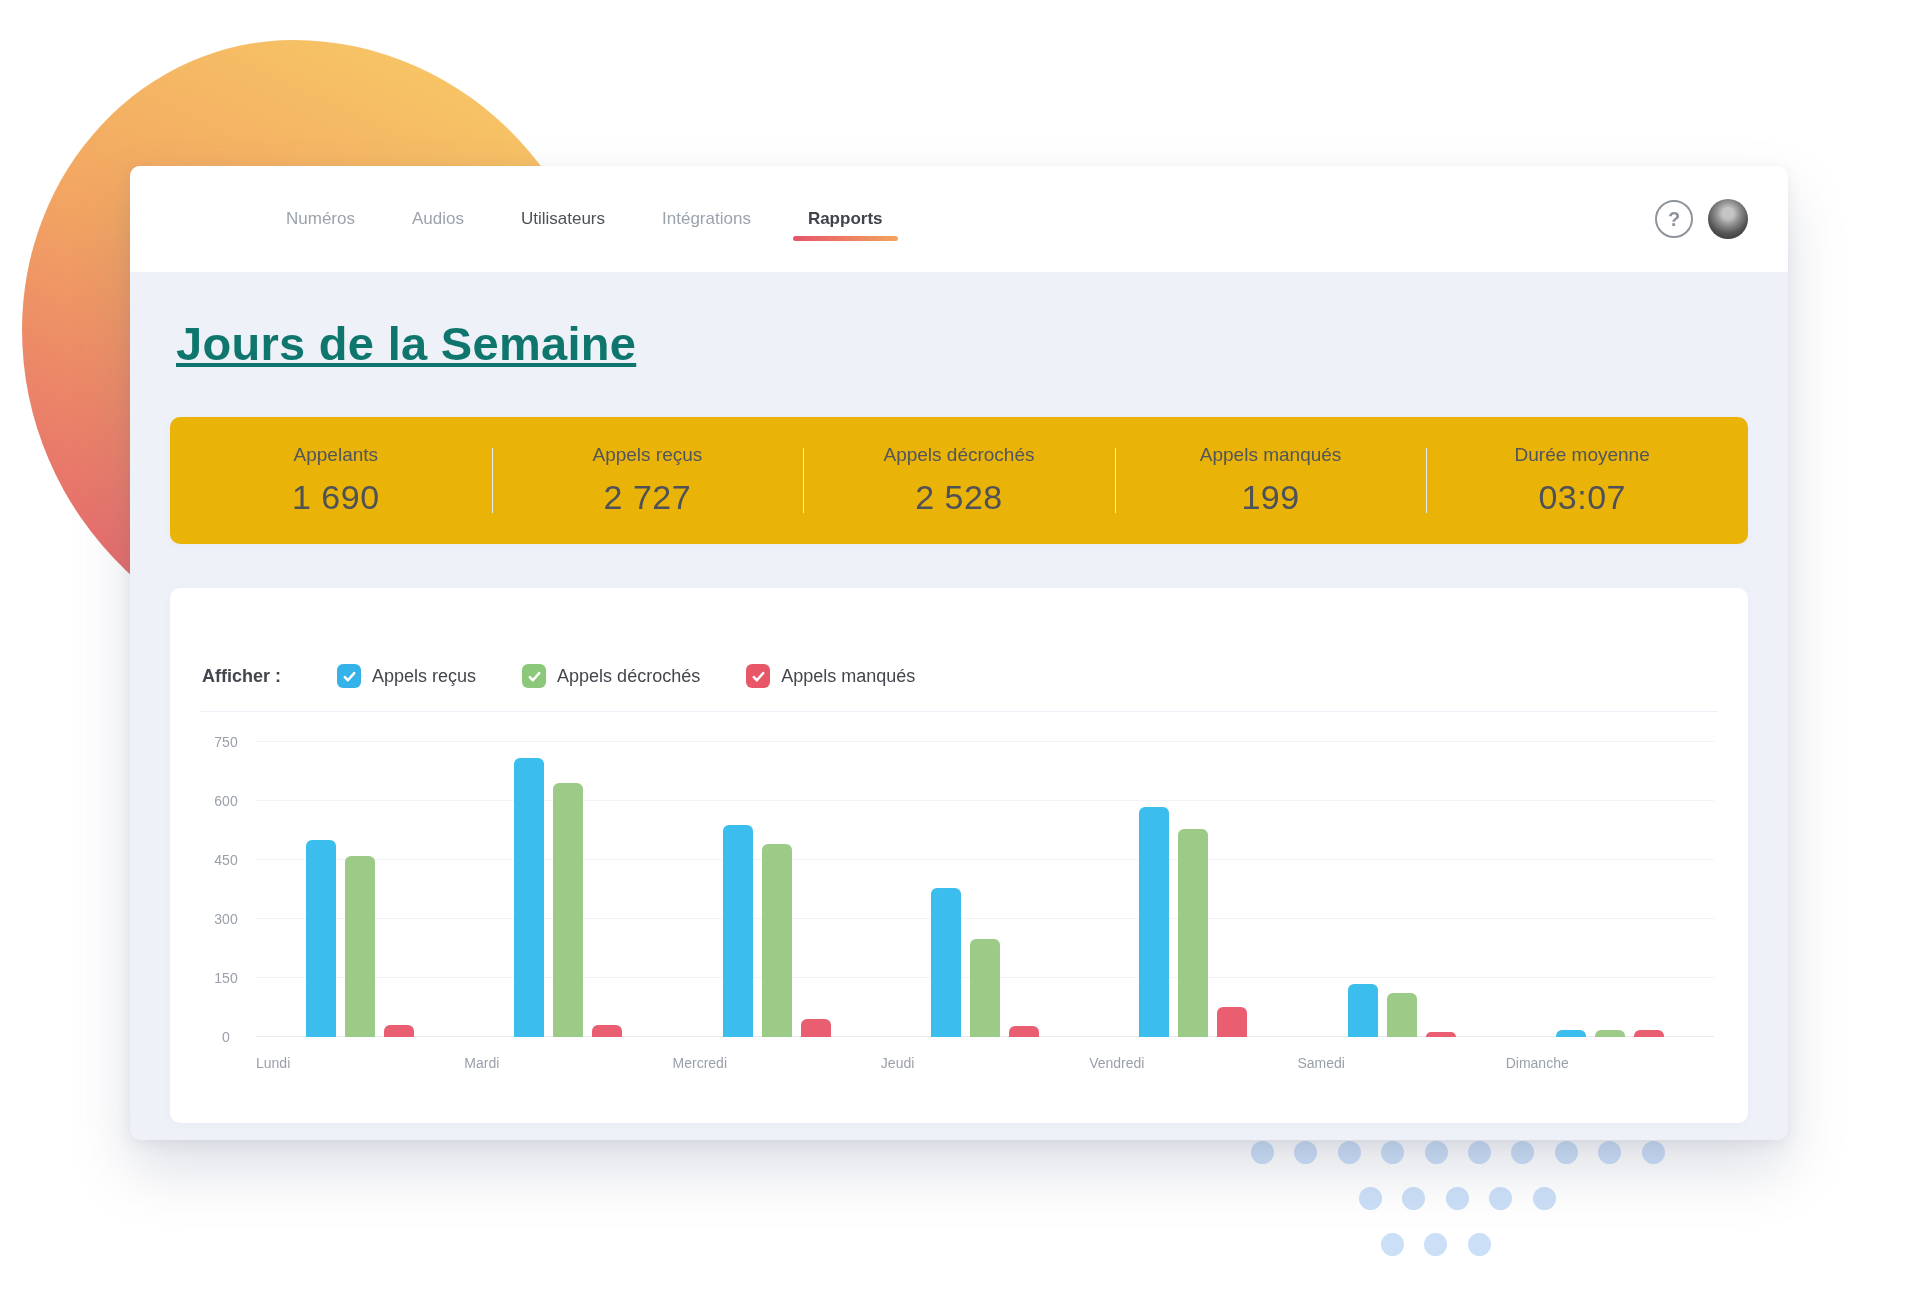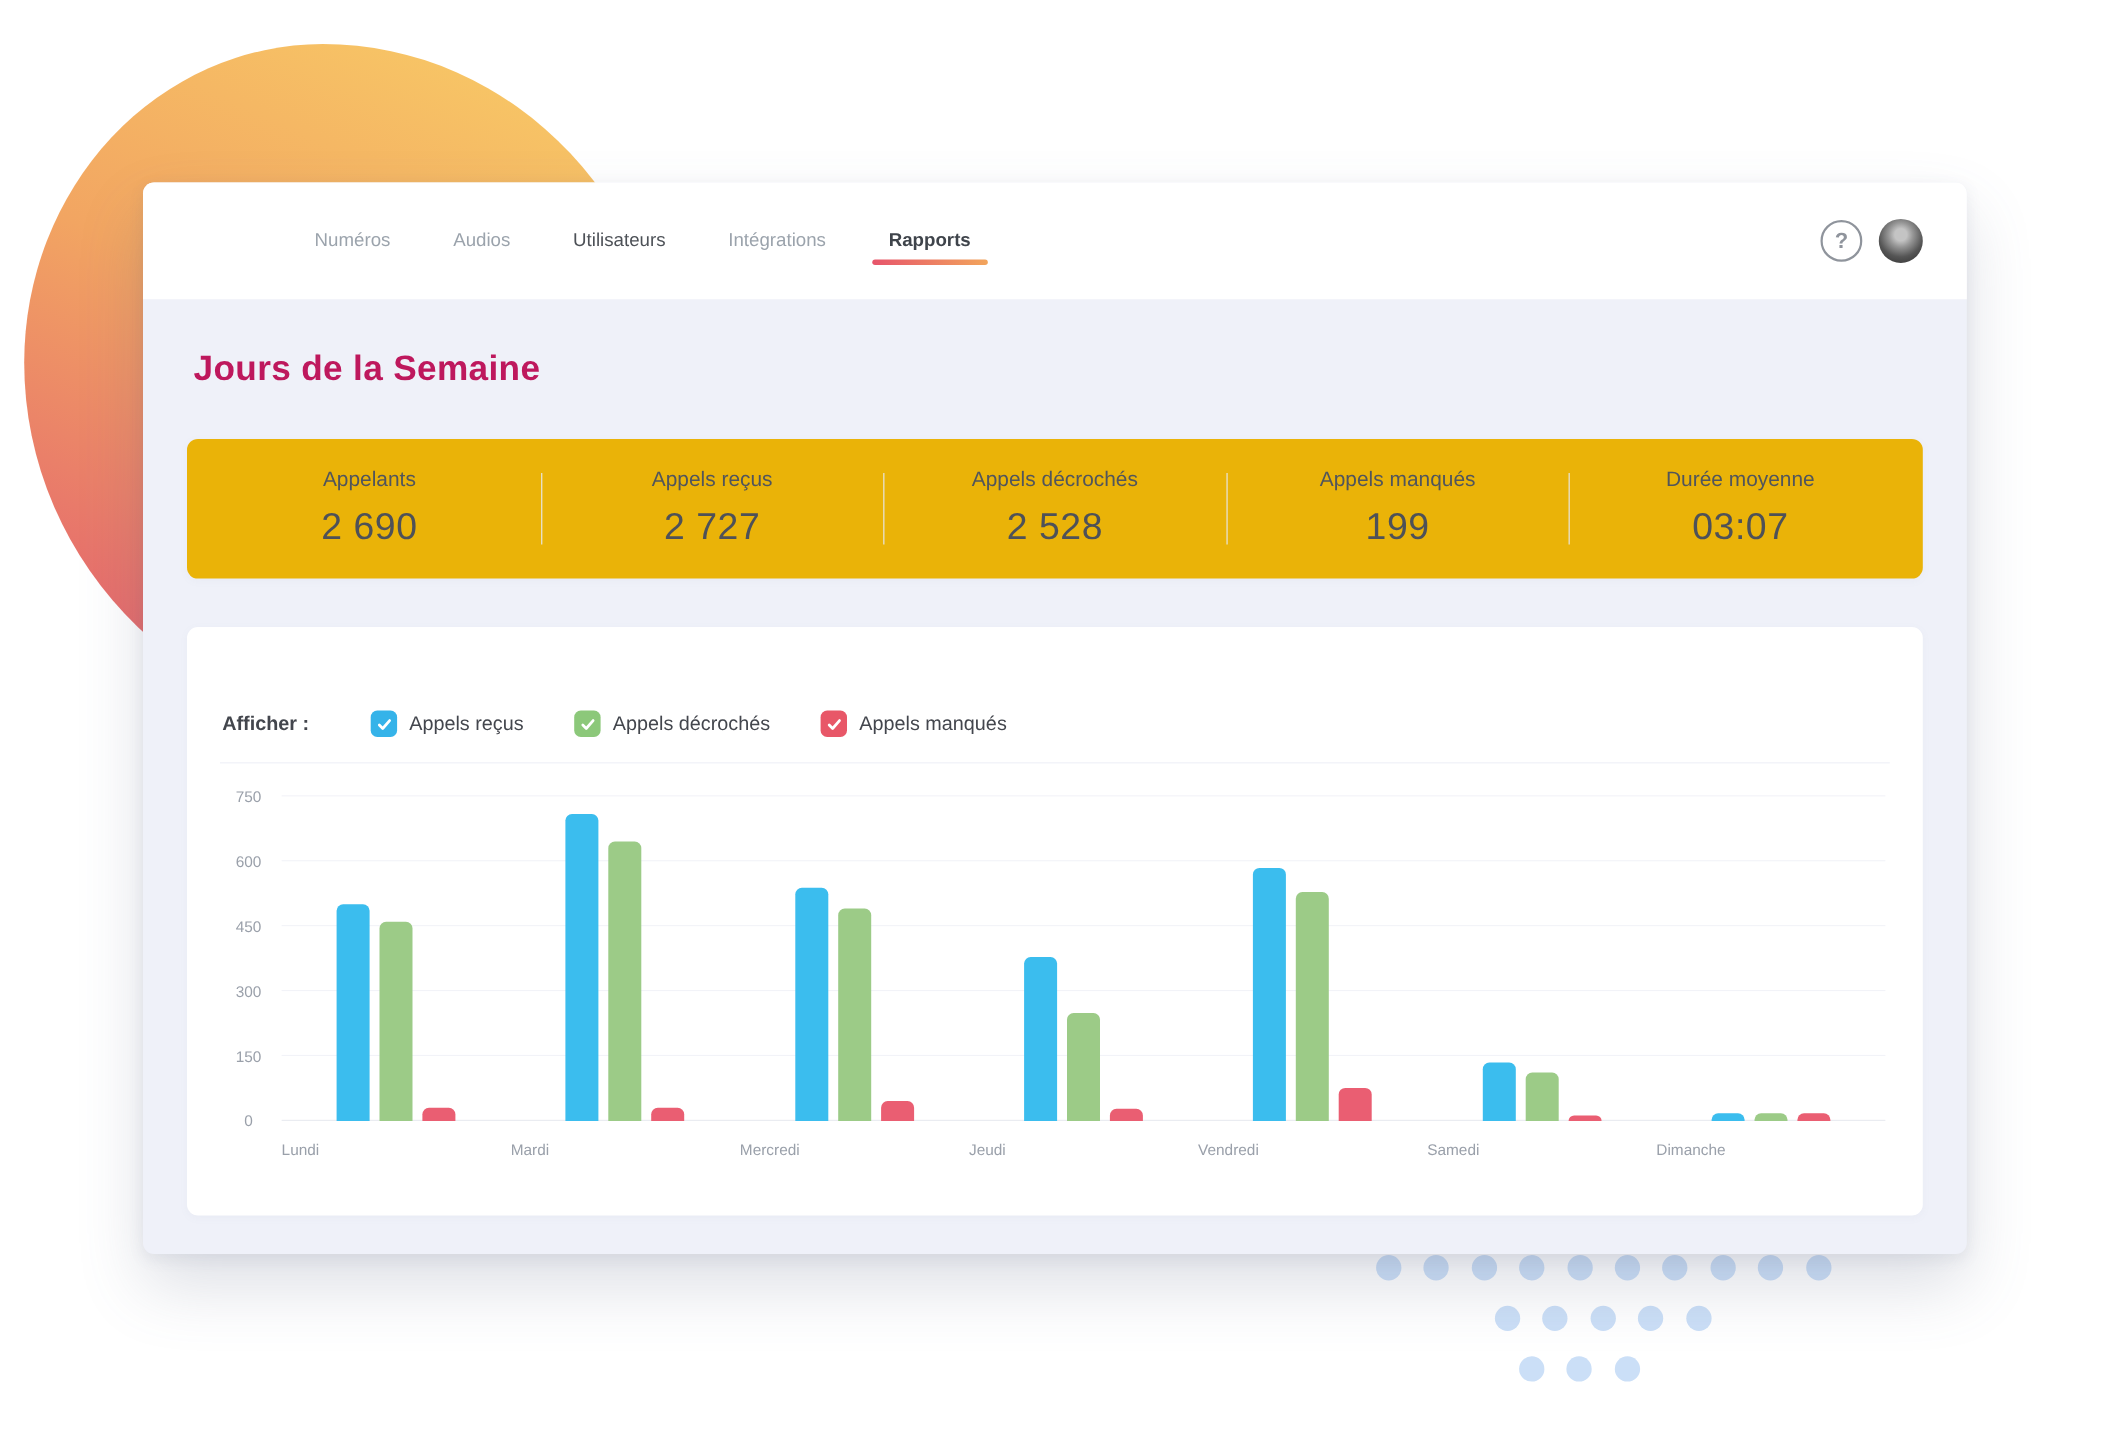--- a/index.html
+++ b/index.html
@@ -42,21 +42,21 @@
   .help-btn {
     width:38px; height:38px; border-radius:50%; border:2.5px solid #8f949c; color:#8f949c;
     display:flex; align-items:center; justify-content:center; font-size:20px; font-weight:bold; cursor:pointer;
     background:#fff;
   }
   .avatar {
     width:40px; height:40px; border-radius:50%; cursor:pointer;
     background:radial-gradient(circle at 50% 36%, #c4c4c4 0 17%, #969696 34%, #555 62%, #2c2c2c 100%);
   }
   .card-body { padding:0 40px; }
-  .page-title { margin:44px 0 0 6px; font-size:32px; font-weight:800; color:#be185d; letter-spacing:.3px; }
+  .page-title { margin:44px 0 0 6px; font-size:47px; font-weight:800; color:#0f766e; letter-spacing:.3px;text-decoration:underline; }
   
   .stats-card {
     margin-top:46px; background:#eab308; border-radius:10px; padding:27px 10px;
     display:flex; box-shadow:0 2px 8px rgba(120,130,160,.05);
   }
   .stat { flex:1; position:relative; text-align:center; }
   .stat + .stat::before {
     content:""; position:absolute; left:0; top:4px; bottom:4px; width:1px; background:#e7eaf4;
   }
   .stat-label { font-size:19px; color:#51555c; }
@@ -126,21 +126,21 @@
         <div class="avatar"></div>
       </div>
     </div>
 
     <div class="card-body">
       <h1 class="page-title">Jours de la Semaine</h1>
 
       <div class="stats-card" id="stats">
           <div class="stat">
             <div class="stat-label">Appelants</div>
-            <div class="stat-value">2 690</div>
+            <div class="stat-value">1 690</div>
           </div>
           <div class="stat">
             <div class="stat-label">Appels reçus</div>
             <div class="stat-value">2 727</div>
           </div>
           <div class="stat">
             <div class="stat-label">Appels décrochés</div>
             <div class="stat-value">2 528</div>
           </div>
           <div class="stat">

